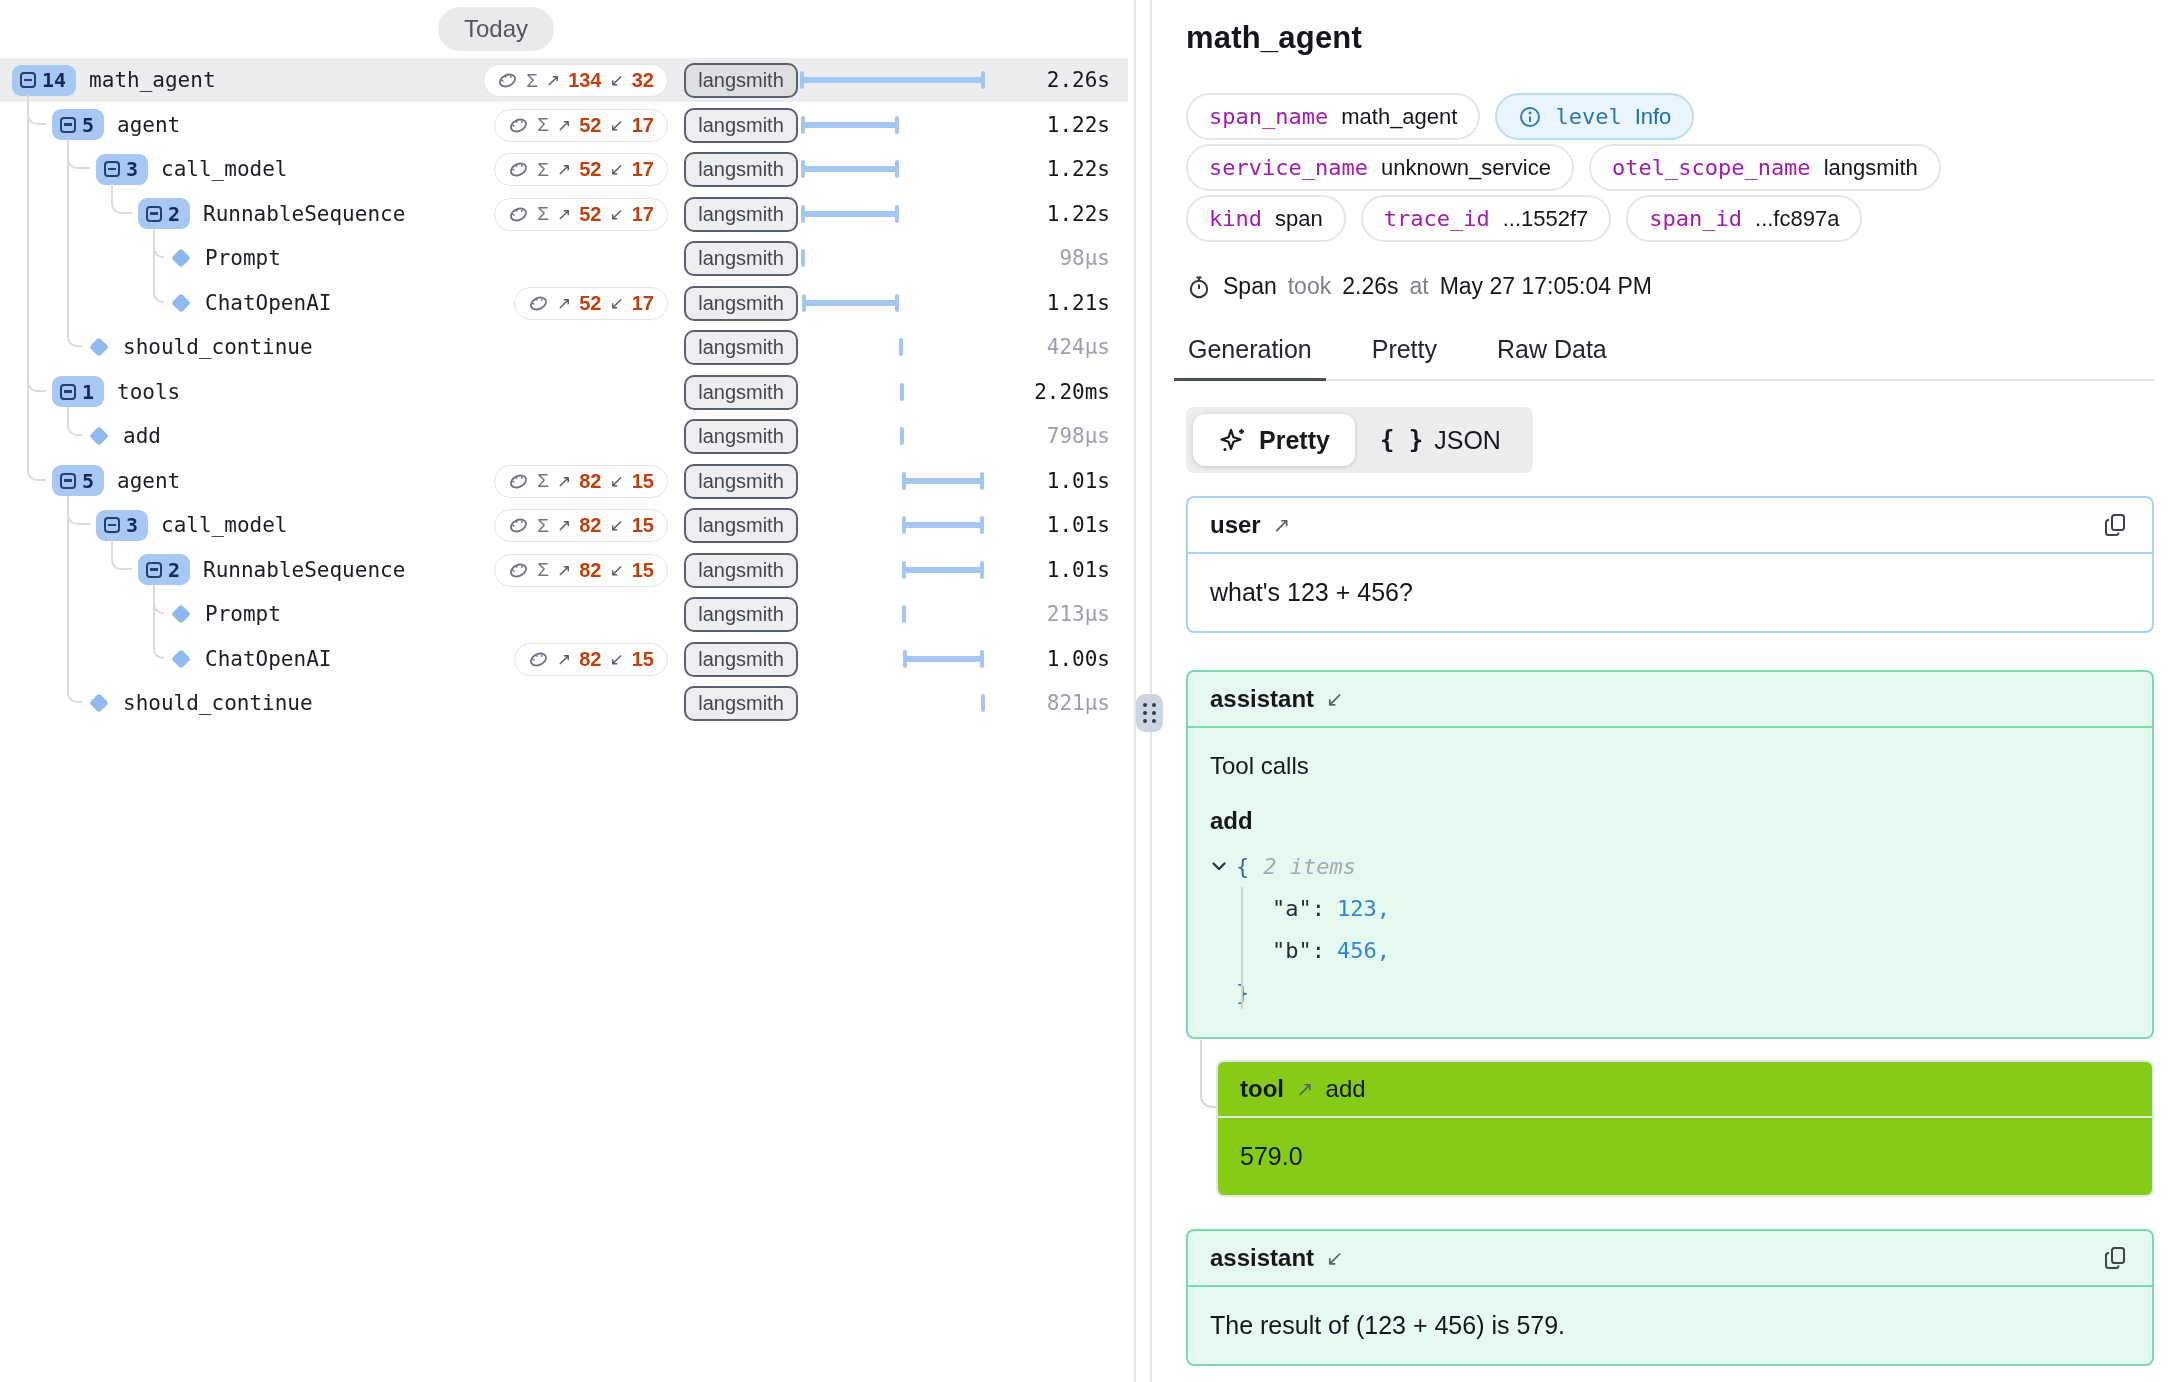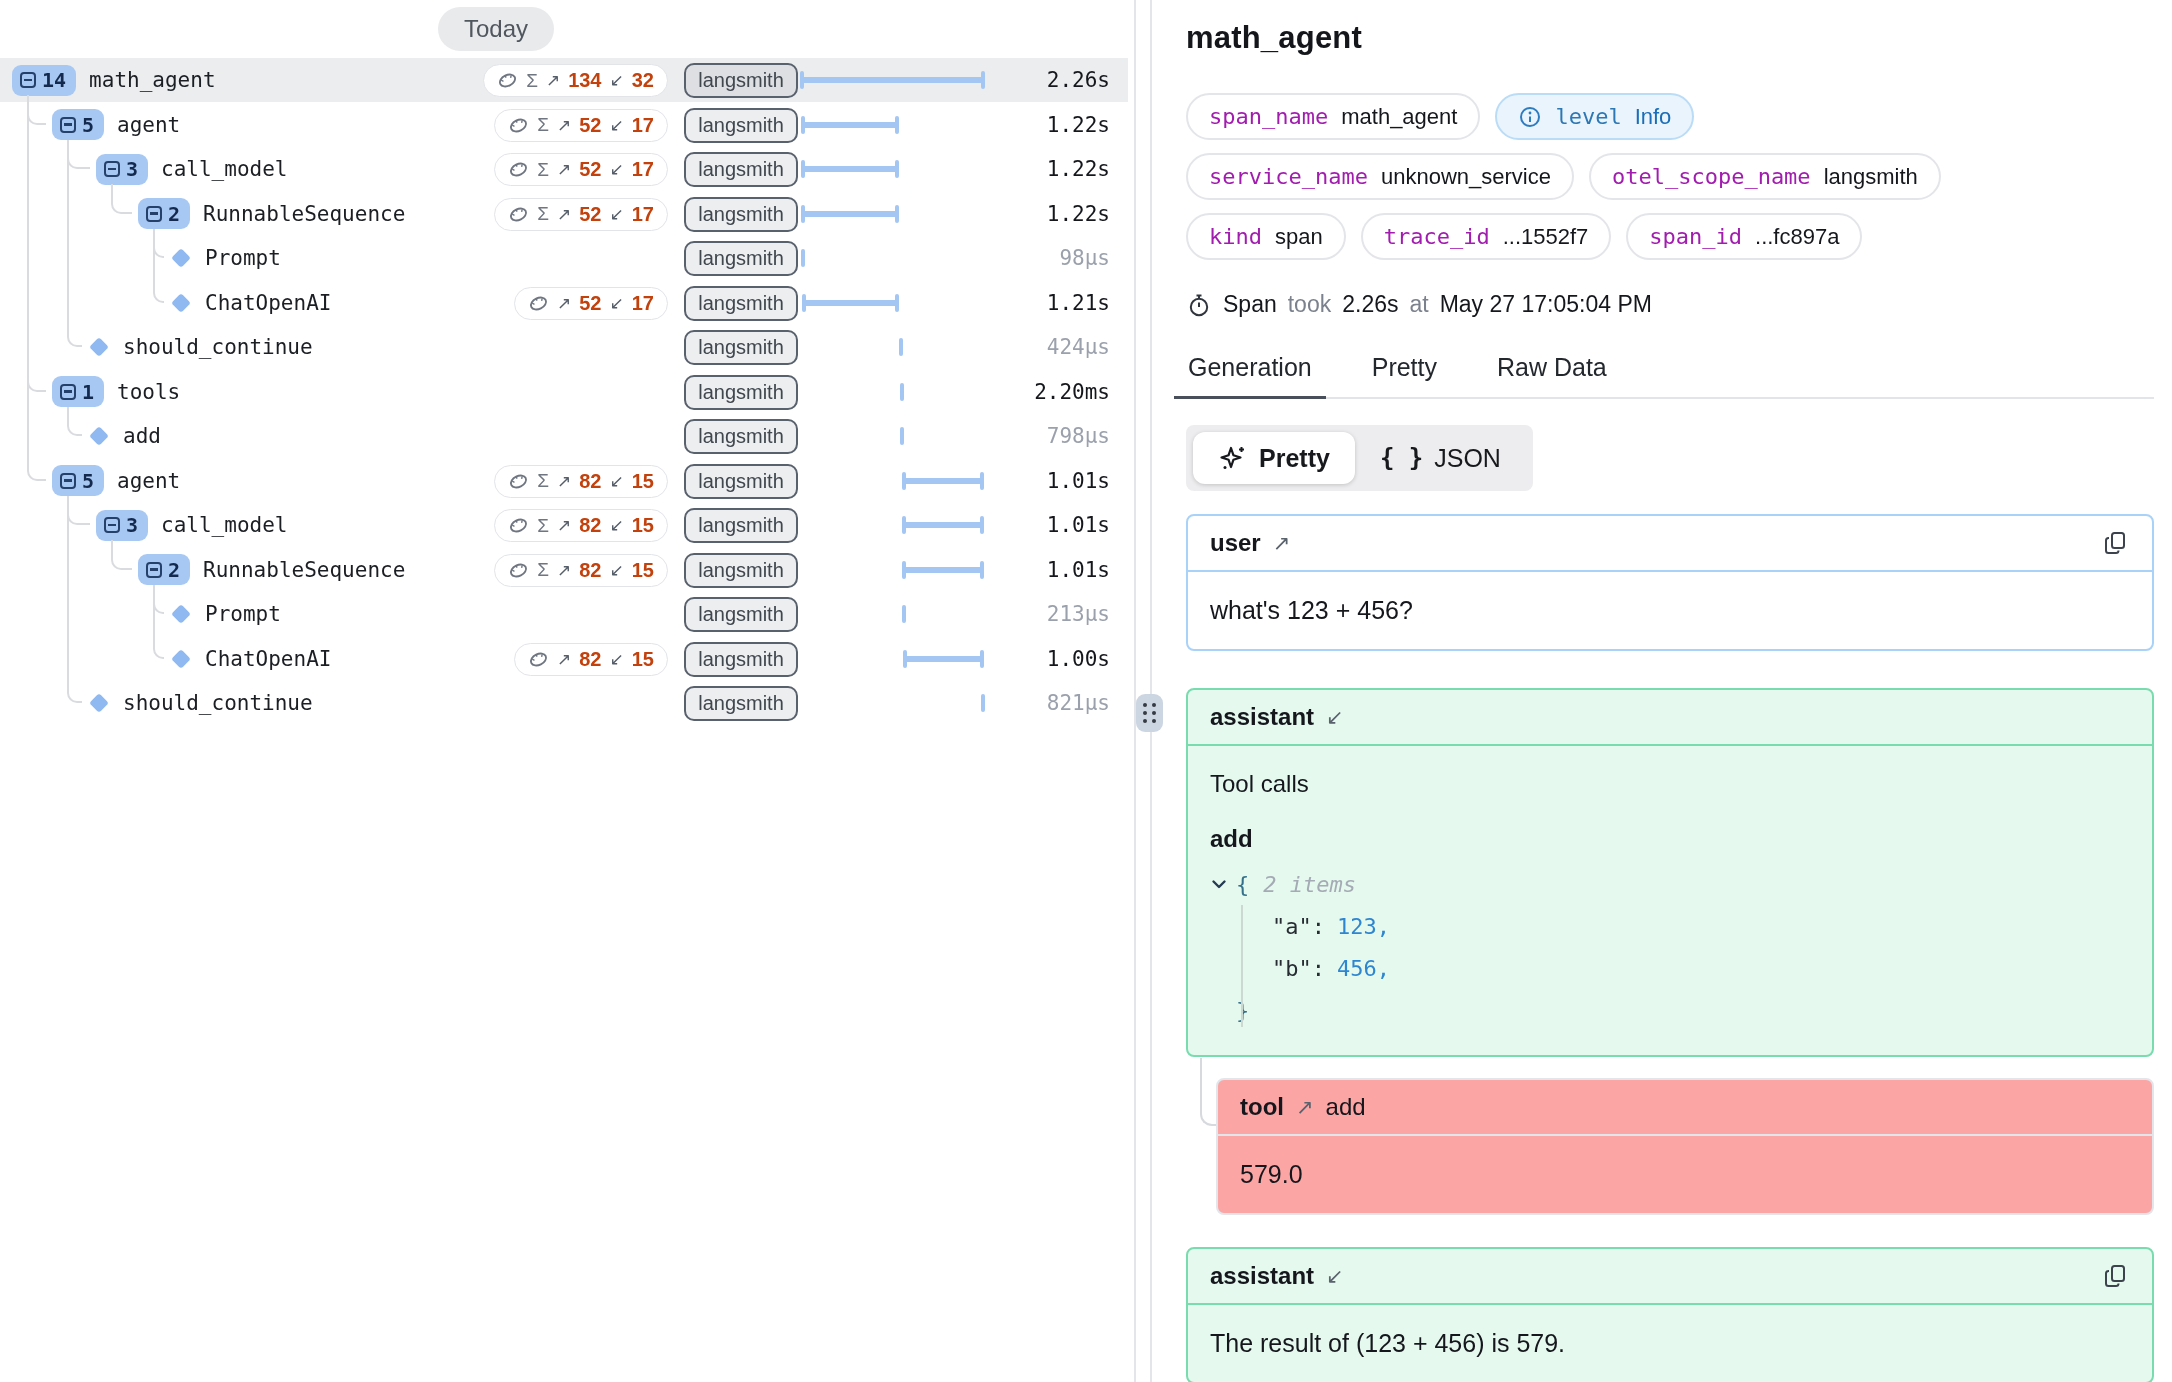--- a/index.html
+++ b/index.html
@@ -51,21 +51,21 @@
   .gutter .gl { position:absolute; top:0; bottom:0; width:2px; background:#e4e5e9; }
   .gutter .gl.a { left:6px; } .gutter .gl.b { left:22px; }
   .resize-handle { position:absolute; left:1136px; top:694px; width:27px; height:38px;
     background:#ccd6e2; border-radius:9px; display:flex; align-items:center; justify-content:center; }
   .dots { display:grid; grid-template-columns:4px 4px; gap:4px 5px; }
   .dots i { width:4px; height:4px; background:#363a42; border-radius:50%; }
 
   
   .right-panel { position:absolute; left:1154px; top:0; right:0; bottom:0; padding:20px 18px 0 32px; }
   .page-title { font-size:31px; font-weight:600; color:#14161b; letter-spacing:.2px; }
-  .pill-row { display:flex; gap:15px; margin-top:13px; }
+  .pill-row { display:flex; gap:15px; margin-top:4px; }
   .pill-row.first { margin-top:37px; }
   .meta-pill { display:inline-flex; align-items:center; gap:13px; height:47px; padding:0 21px;
     border:2px solid #e4e5e9; border-radius:24px; background:#fff; }
   .meta-pill .k { font-family:"DejaVu Sans Mono",monospace; font-size:22px; color:#a21caf; }
   .meta-pill .v { font-size:22px; color:#15171c; font-weight:500; }
   .meta-pill.level { background:#e9f4fd; border-color:#bbdcf6; }
   .meta-pill.level .k { color:#2c77b4; }
   .meta-pill.level .v { color:#1a6db6; }
   .took-line { display:flex; align-items:center; gap:11px; margin-top:31px; font-size:23px; }
   .took-line .muted { color:#7c828d; }
@@ -99,21 +99,21 @@
   .jbrace { color:#35708a; }
   .jitems { color:#a5abb5; font-style:italic; margin-left:14px; }
   .jkey { color:#272c33; padding-left:62px; }
   .jval { color:#2e86d1; margin-left:12px; }
   .jclose { padding-left:26px; }
   .jguide { position:absolute; left:31px; top:42px; height:122px; width:2px; background:#ccd9d3; }
   .chev { display:flex; margin-right:8px; }
   .tool-wrap { position:relative; margin-left:30px; margin-top:21px; }
   .tool-elbow { position:absolute; left:-16px; top:-20px; width:16px; height:68px;
     border-left:2px solid #d6dade; border-bottom:2px solid #d6dade; border-bottom-left-radius:12px; }
-  .tool-card { border-color:#e2e5ea; background:#fca5a5; position:relative; }
+  .tool-card { border-color:#e2e5ea; background:#84cc16; position:relative; }
   .tool-card .card-header { border-color:#e2e5ea; }
   .tool-name { color:#15171c; }
   svg { flex:none; }
 </style>
 </head>
 <body>
 
 <div class="app">
 
   <section class="left-panel">

